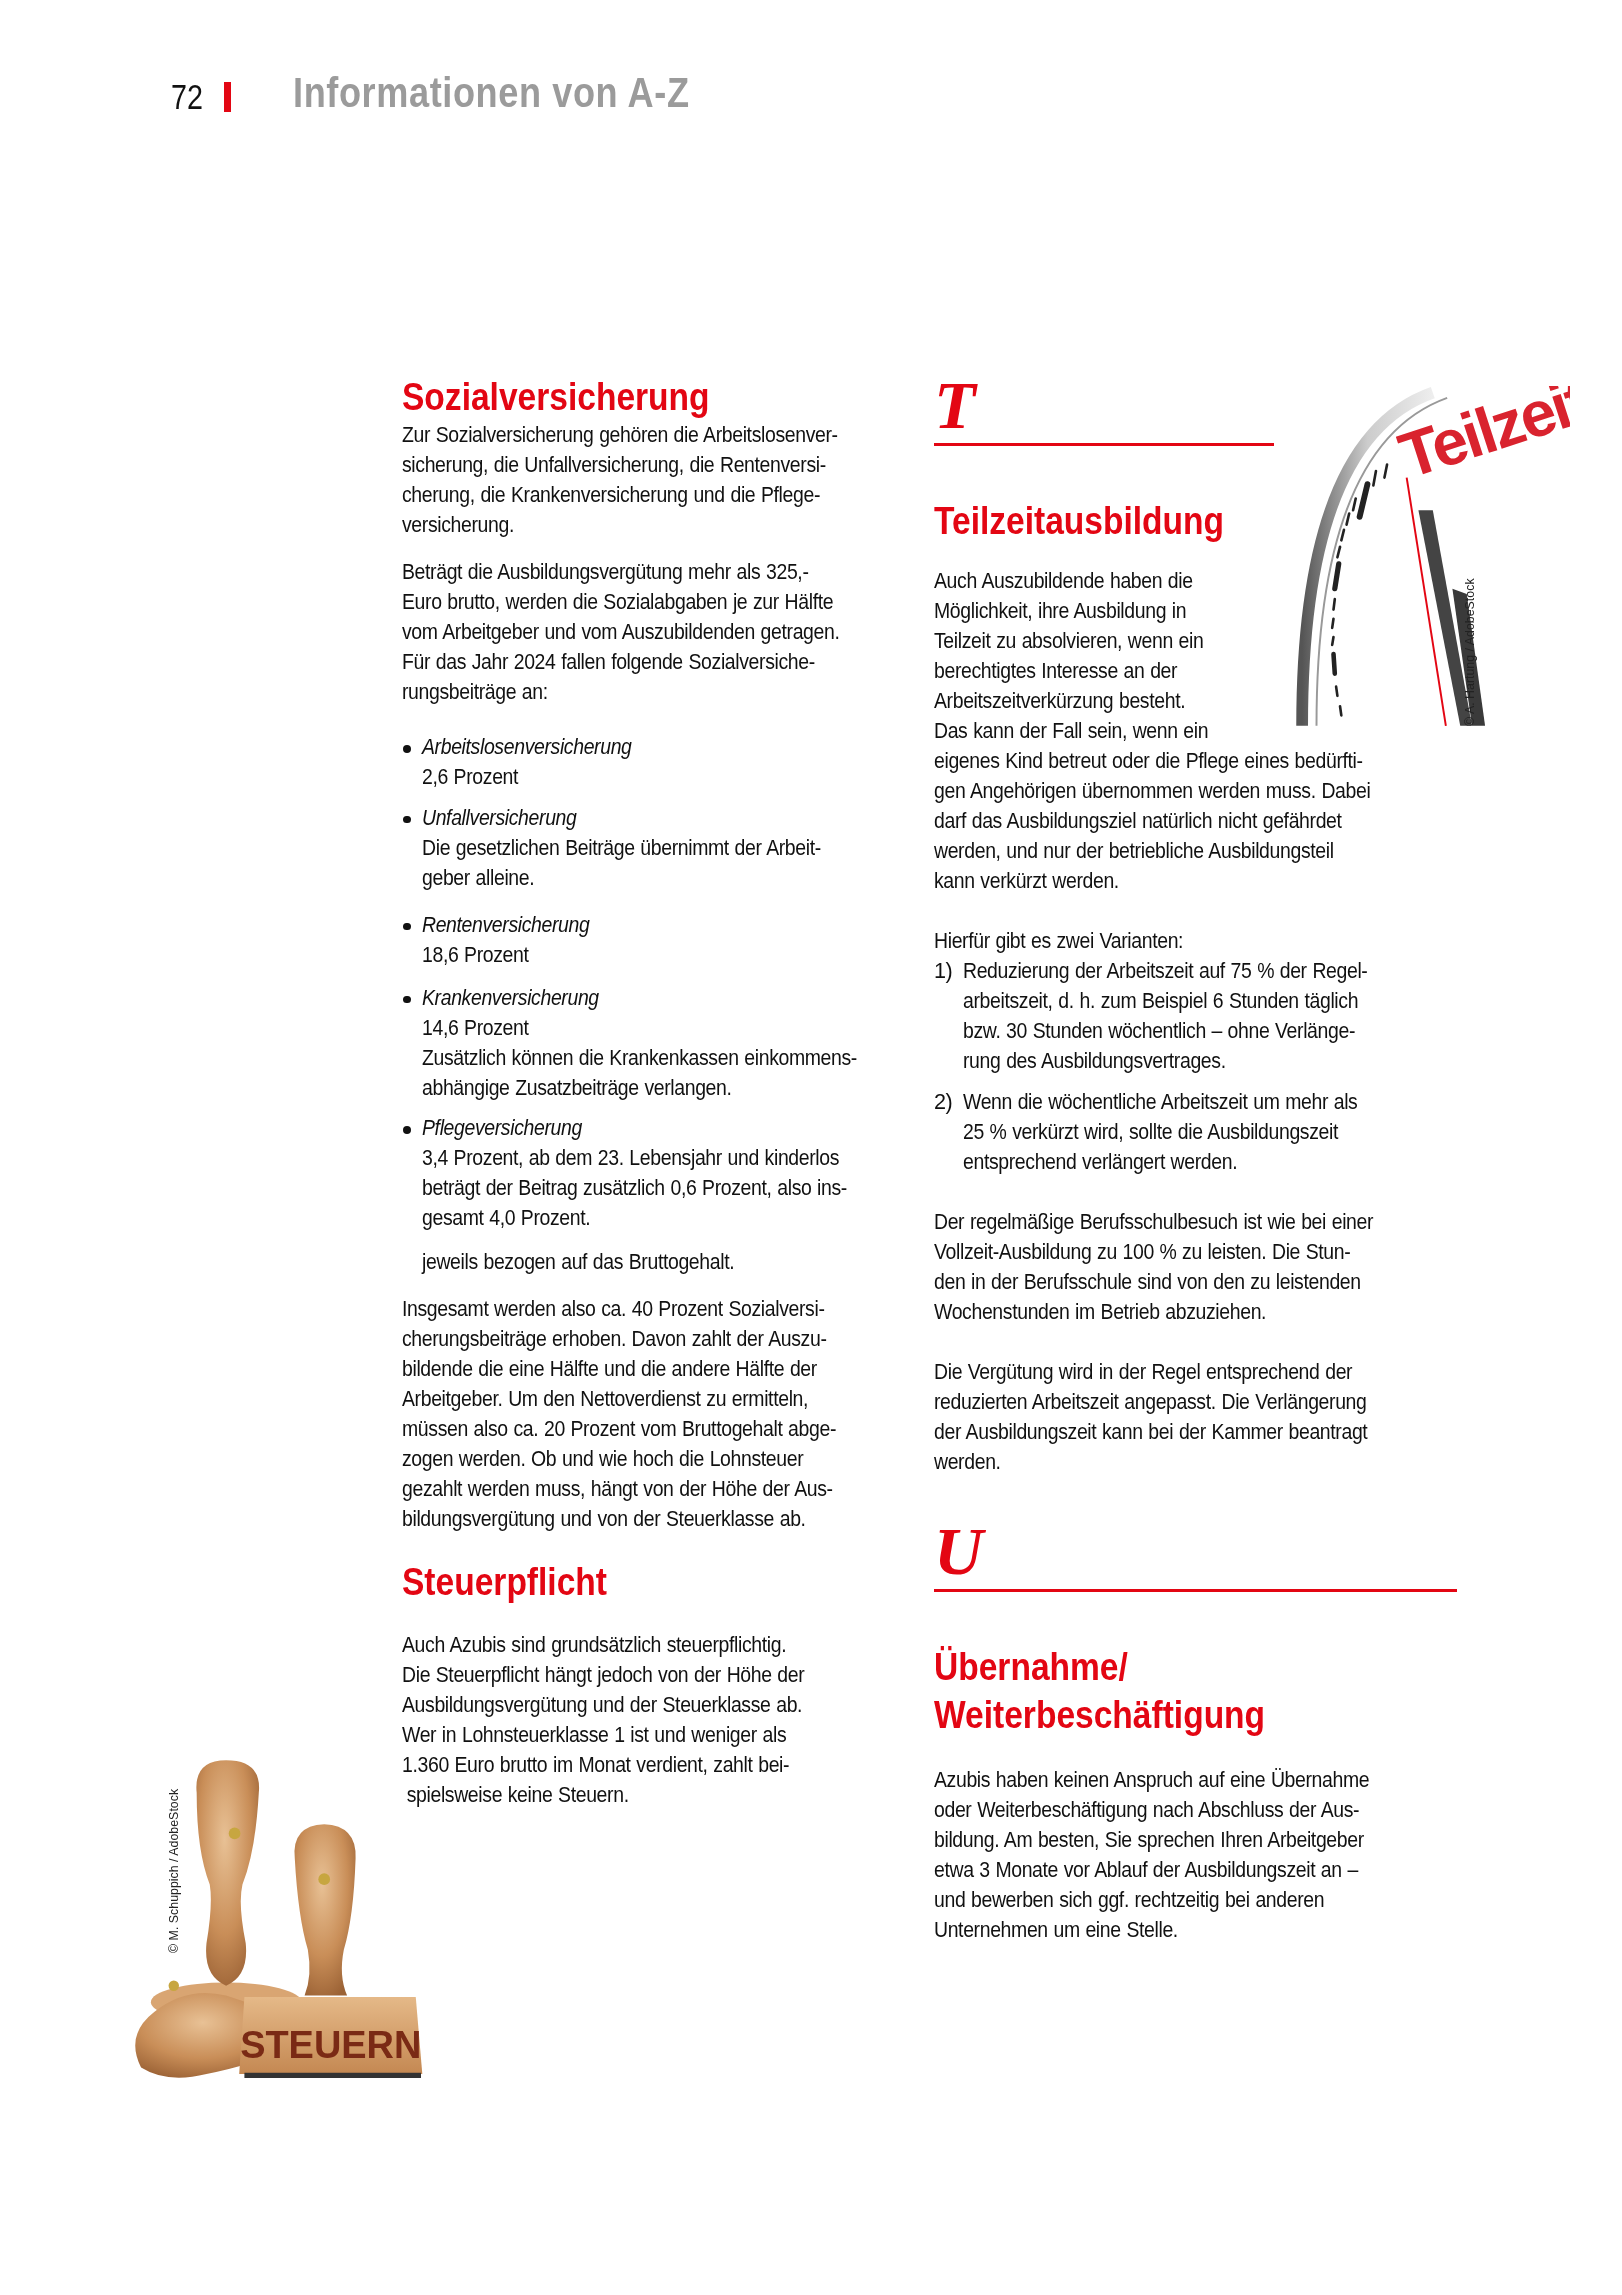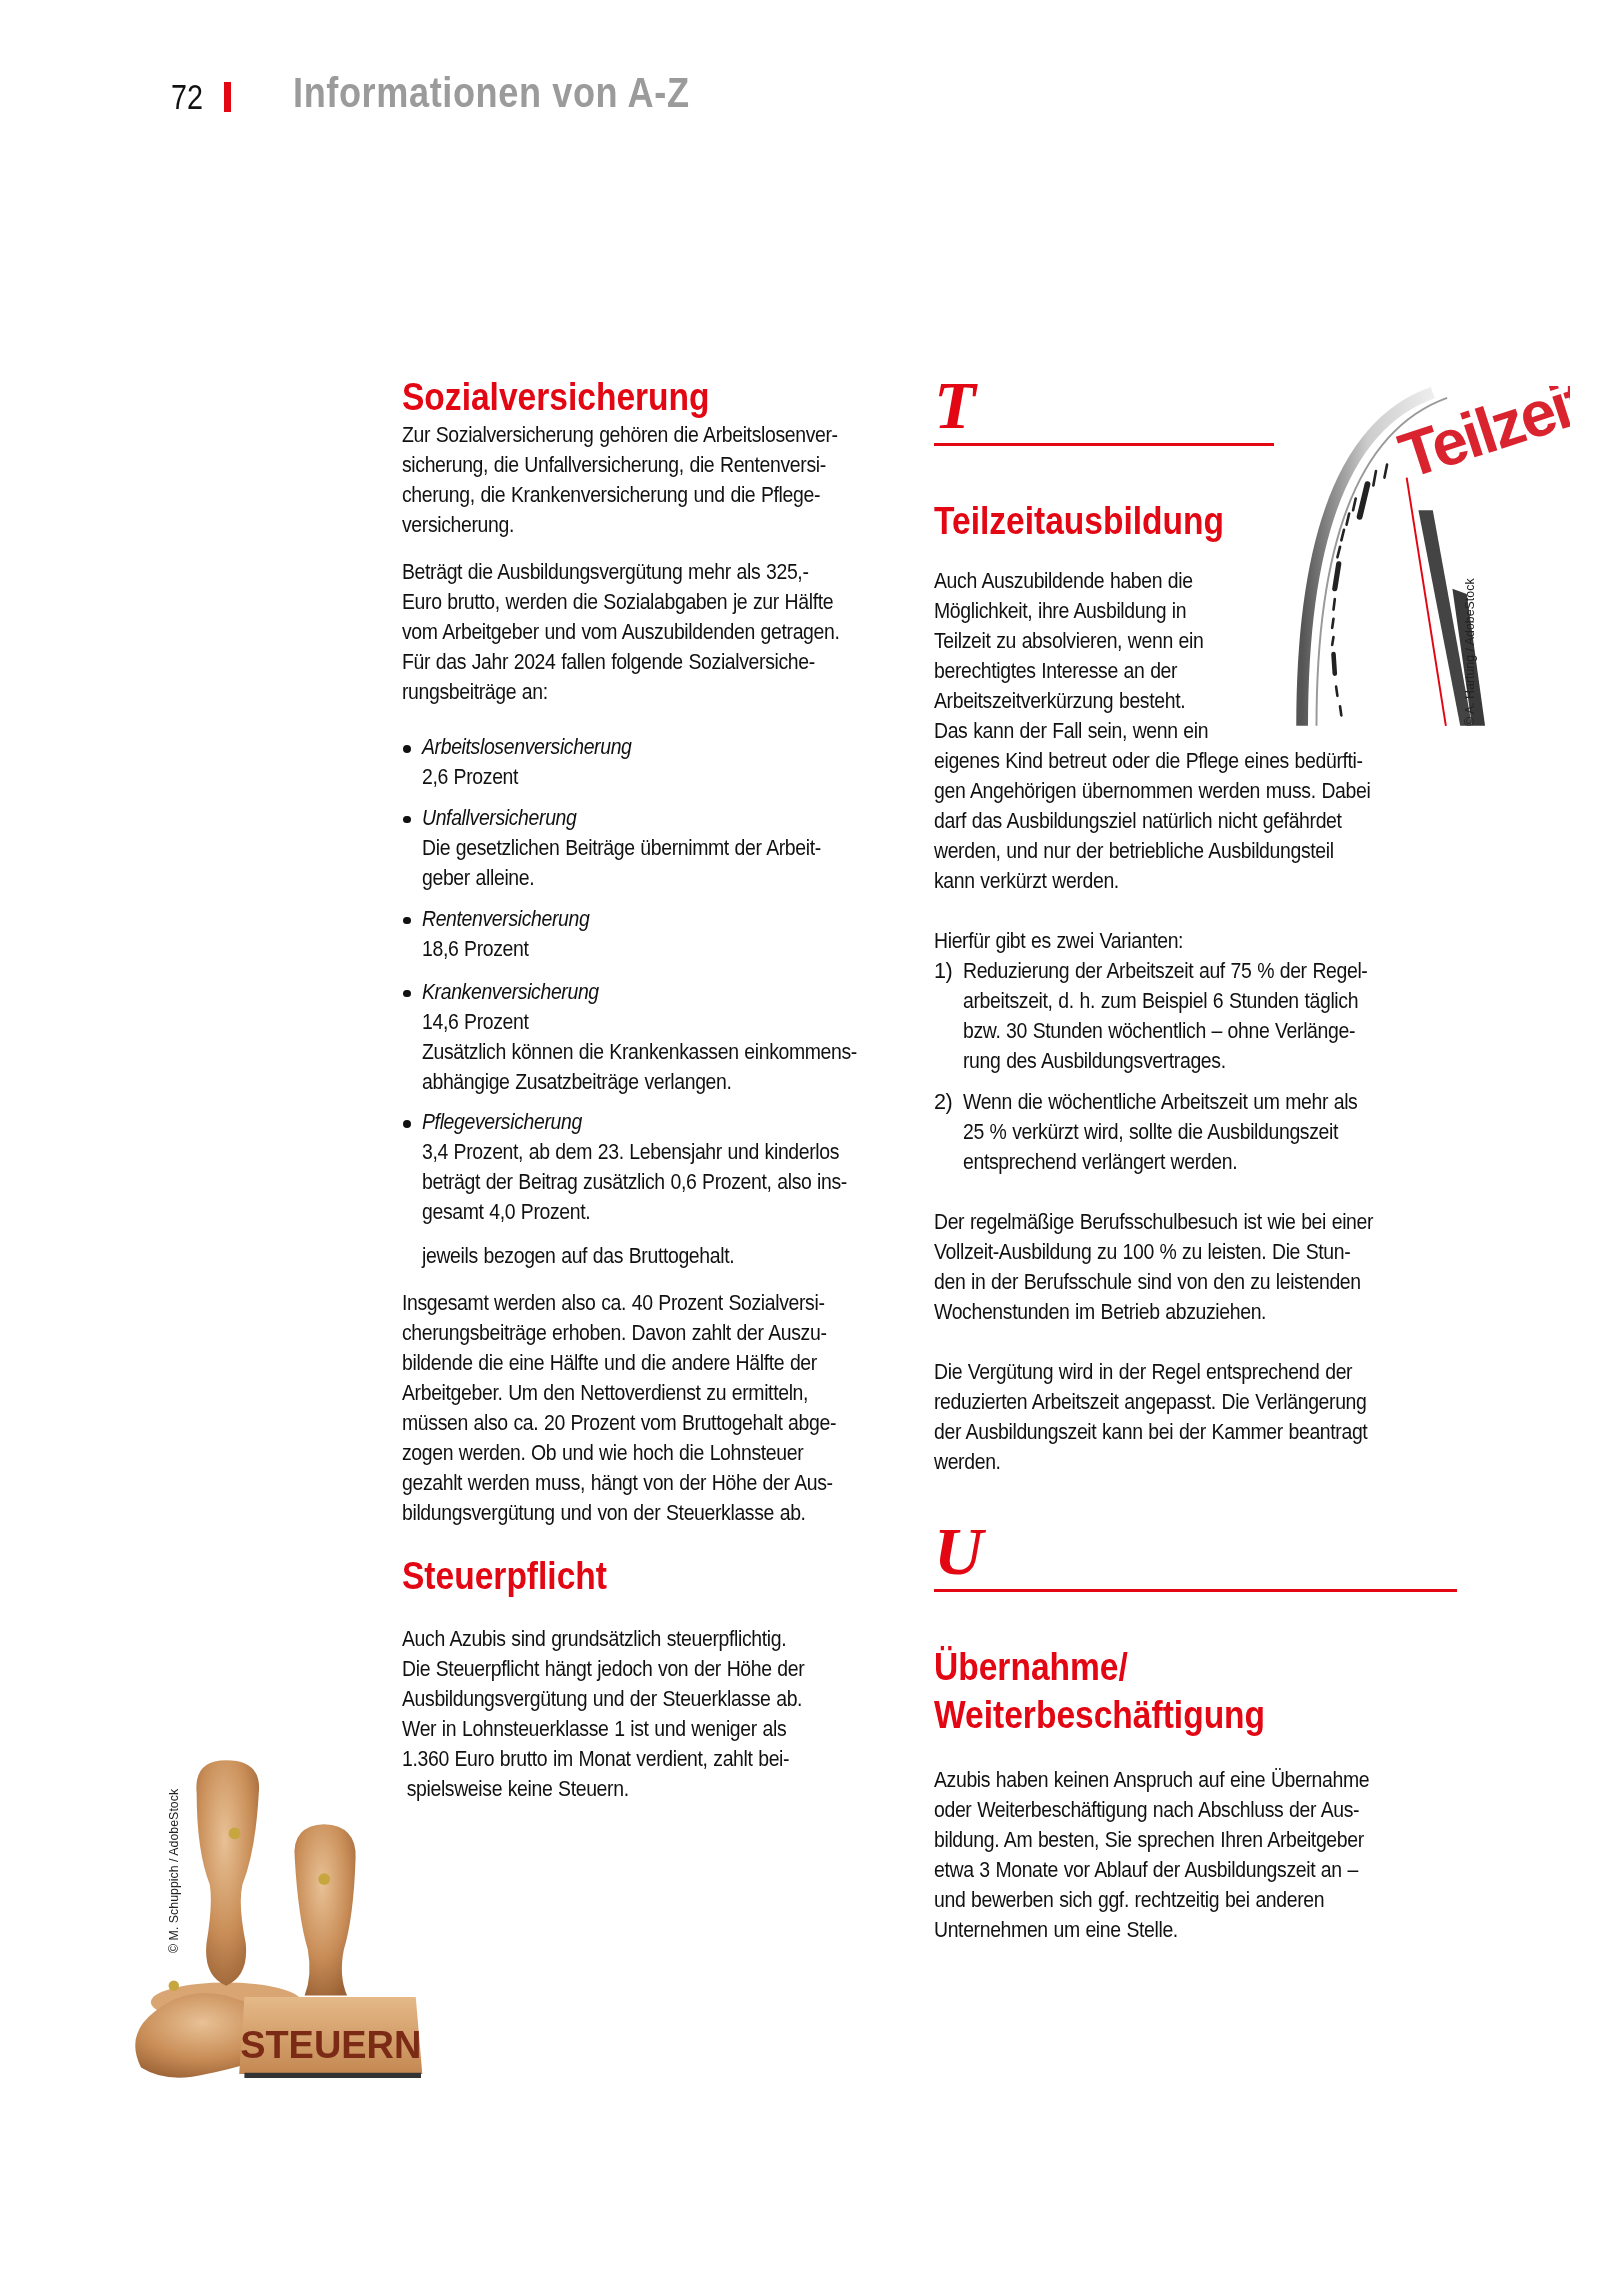--- a/index.html
+++ b/index.html
@@ -70,21 +70,21 @@
       <span class="bullet-dot"></span>
       <span class="line it">Arbeitslosenversicherung</span>
       <span class="line">2,6 Prozent</span>
     </div>
     <div class="txt bullet-row" style="margin-top:10.5px">
       <span class="bullet-dot"></span>
       <span class="line it">Unfallversicherung</span>
       <span class="line">Die gesetzlichen Beiträge übernimmt der Arbeit-</span>
       <span class="line">geber alleine.</span>
     </div>
-    <div class="txt bullet-row" style="margin-top:11px">
+    <div class="txt bullet-row" style="margin-top:17px">
       <span class="bullet-dot"></span>
       <span class="line it">Rentenversicherung</span>
       <span class="line">18,6 Prozent</span>
     </div>
     <div class="txt bullet-row" style="margin-top:13px">
       <span class="bullet-dot"></span>
       <span class="line it">Krankenversicherung</span>
       <span class="line">14,6 Prozent</span>
       <span class="line">Zusätzlich können die Krankenkassen einkommens-</span>
       <span class="line">abhängige Zusatzbeiträge verlangen.</span>

